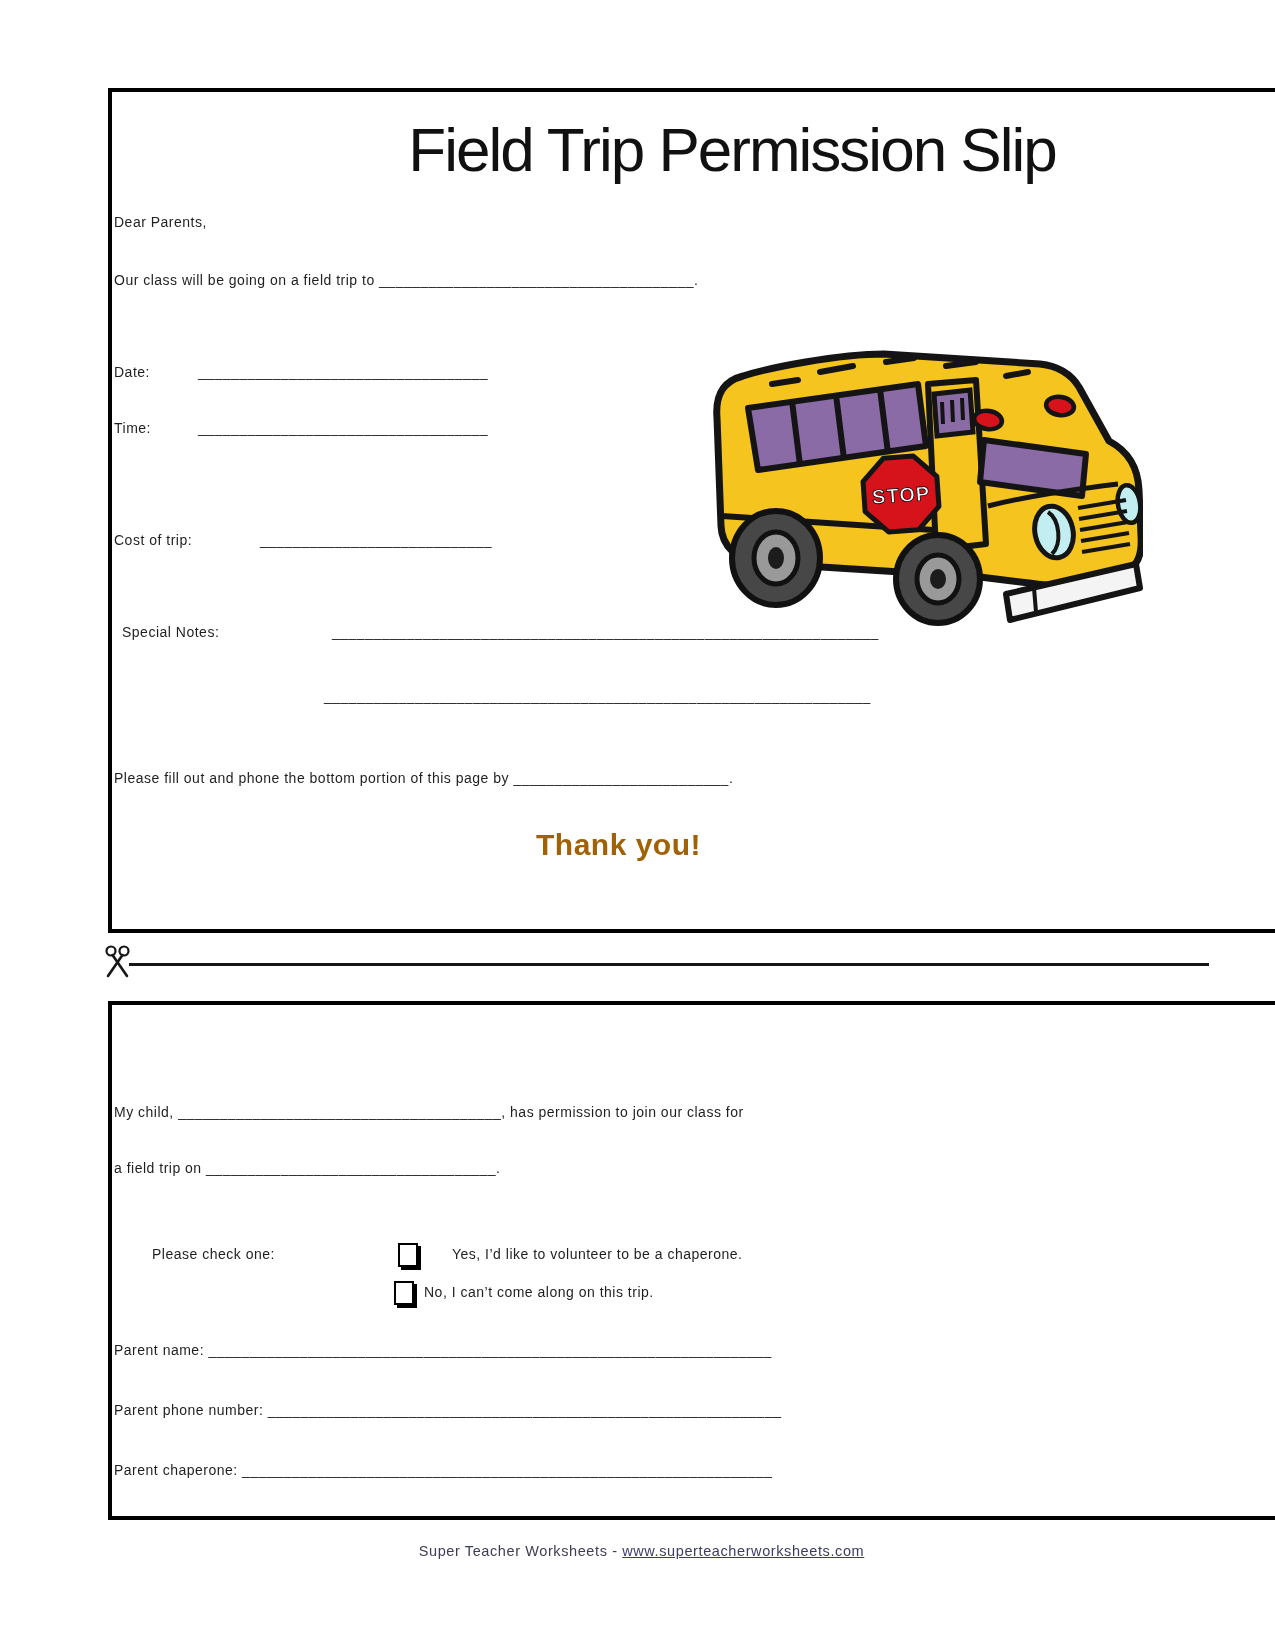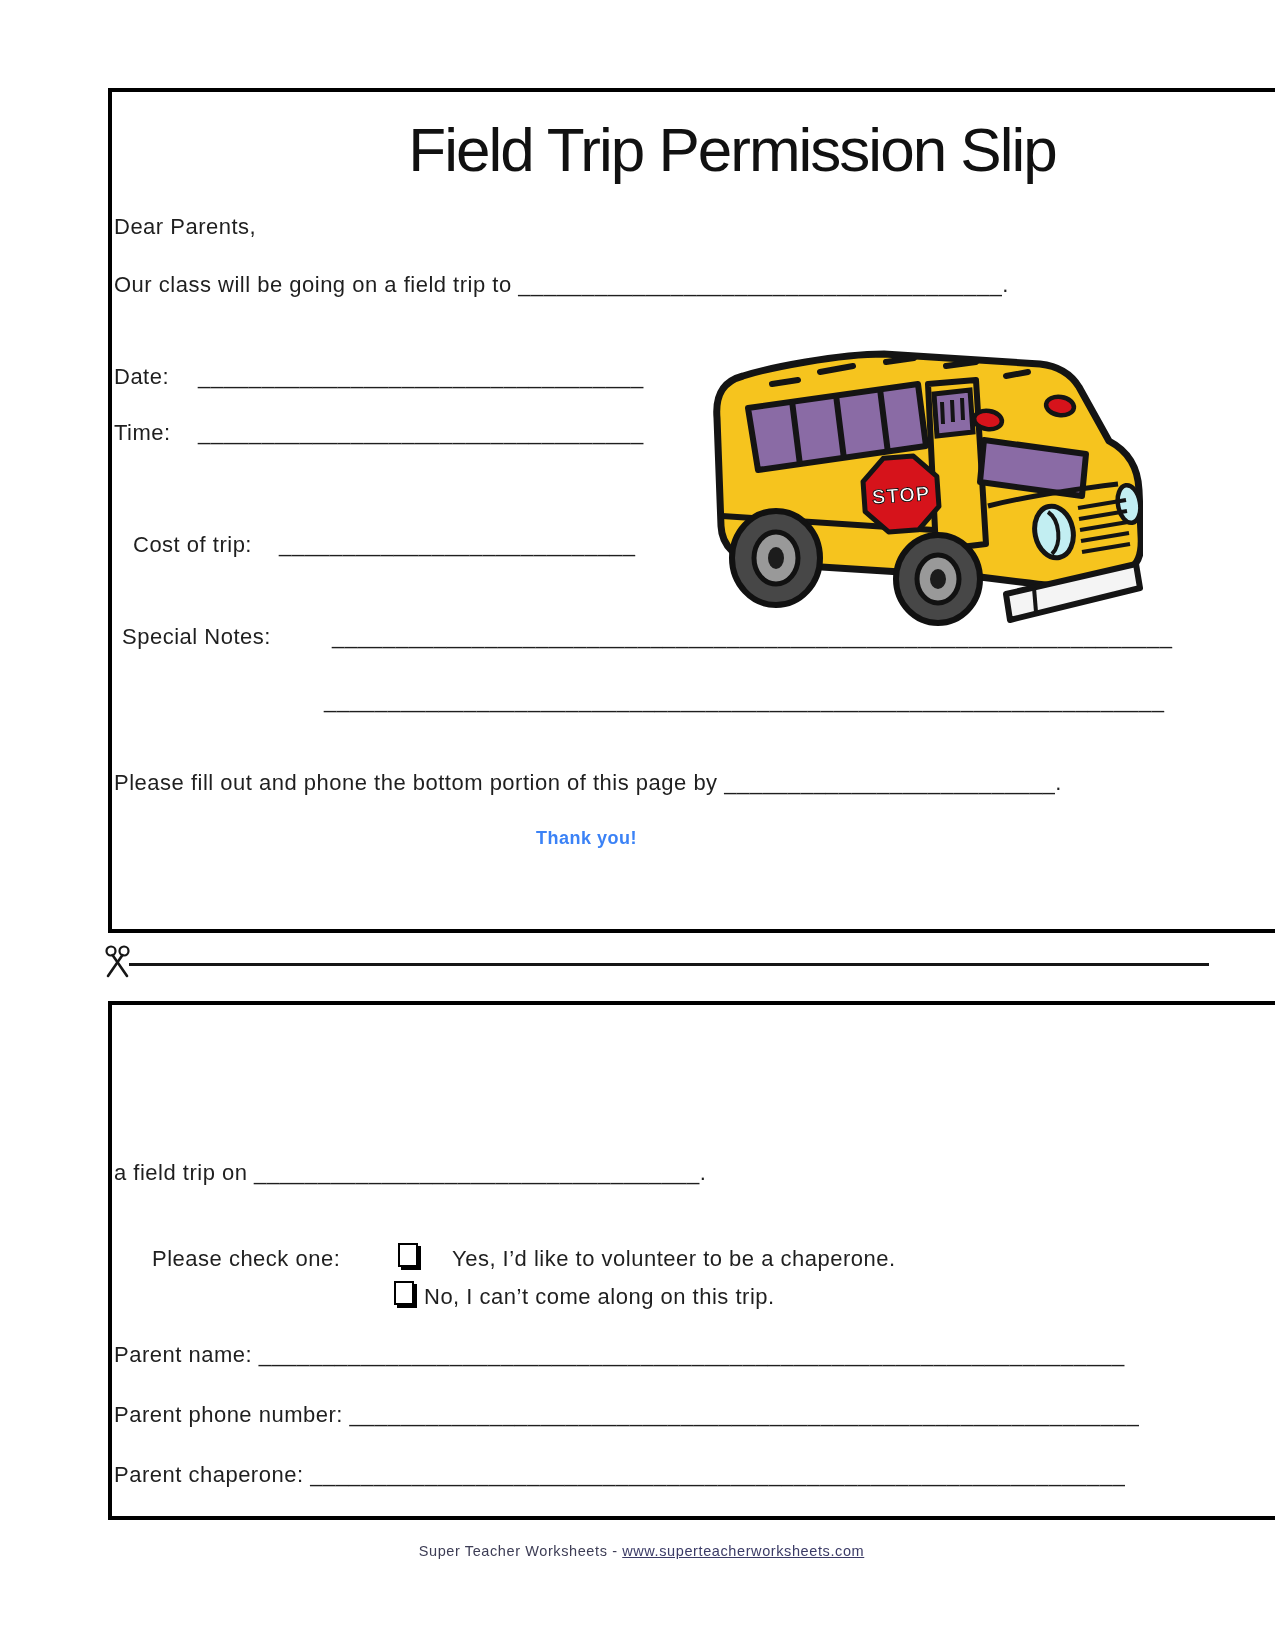--- a/index.html
+++ b/index.html
@@ -2,30 +2,30 @@
 <html><head>
 <meta charset="utf-8">
 <style>
   html,body{margin:0;padding:0;background:#ffffff;}
   .page{position:relative;width:1275px;height:1650px;background:#ffffff;
         font-family:"Liberation Sans",sans-serif;color:#1f1f1f;overflow:hidden;}
   .formbox{position:absolute;left:108px;width:1248px;border:4px solid #000;
            box-sizing:border-box;background:#fff;}
   .box-top{top:88px;height:845px;}
   .box-bottom{top:1001px;height:519px;}
-  .line{position:absolute;font-size:22px;letter-spacing:0.5px;white-space:nowrap;color:#1f1f1f;}
+  .line{position:absolute;font-size:14px;letter-spacing:0.5px;white-space:nowrap;color:#1f1f1f;}
   .blank{color:#1f1f1f;}
   .flabel{display:inline-block;}
   .lw-dt{width:84px;}
   .lw-cost{width:146px;}
   .lw-notes{width:210px;}
   .title{position:absolute;top:22px;left:0;width:100%;text-align:center;
          font-size:62px;letter-spacing:-2px;color:#111;}
-  .thanks{position:absolute;left:424px;top:736px;font-size:18px;font-weight:bold;
-          letter-spacing:0.5px;color:#3b82f6;}
+  .thanks{position:absolute;left:424px;top:736px;font-size:30px;font-weight:bold;
+          letter-spacing:0.5px;color:#a16207;}
   .bus{position:absolute;left:576px;top:244px;width:455px;height:290px;}
   .divider-line{position:absolute;left:129px;top:963px;width:1080px;height:3px;background:#161616;}
   .scissors{position:absolute;left:103px;top:944px;width:30px;height:36px;}
   .cbx{position:absolute;width:16px;height:20px;background:#fff;border:2px solid #000;
        box-shadow:3px 3px 0 0 #000;}
   .footer{position:absolute;top:1543px;left:4px;width:100%;text-align:center;
           font-size:14.5px;letter-spacing:0.6px;color:#3d3d55;}
   .footer a,.footer .link{color:#3b3b66;text-decoration:underline;cursor:pointer;}
 </style>
 </head>
@@ -43,21 +43,21 @@
     </div>
 
     <div class="line" style="left:2px;top:272px;">
       <span class="flabel lw-dt">Date:</span><span class="blank">___________________________________</span>
     </div>
 
     <div class="line" style="left:2px;top:328px;">
       <span class="flabel lw-dt">Time:</span><span class="blank">___________________________________</span>
     </div>
 
-    <div class="line" style="left:2px;top:440px;margin-left:19px;">
+    <div class="line" style="left:2px;top:440px;">
       <span class="flabel lw-cost">Cost of trip:</span><span class="blank">____________________________</span>
     </div>
 
     <div class="line" style="left:10px;top:532px;">
       <span class="flabel lw-notes">Special Notes:</span><span class="blank">__________________________________________________________________</span>
     </div>
     <div class="line" style="left:212px;top:596px;">
       <span class="blank">__________________________________________________________________</span>
     </div>
 
@@ -134,20 +134,23 @@
   <svg class="scissors" viewBox="0 0 30 36">
     <circle cx="8" cy="7" r="4.5" fill="none" stroke="#161616" stroke-width="2.2"></circle>
     <circle cx="21" cy="7" r="4.5" fill="none" stroke="#161616" stroke-width="2.2"></circle>
     <path d="M9.5,11 L24,32" stroke="#161616" stroke-width="2.6" stroke-linecap="round"></path>
     <path d="M19.5,11 L5,32" stroke="#161616" stroke-width="2.6" stroke-linecap="round"></path>
   </svg>
   <div class="divider-line"></div>
 
   <div class="formbox box-bottom">
 
+    <div class="line" style="left:2px;top:99px;">
+      <span>My child, </span><span class="blank">_______________________________________</span><span>, has permission to join our class for</span>
+    </div>
 
     <div class="line" style="left:2px;top:155px;">
       <span>a field trip on </span><span class="blank">___________________________________</span><span>.</span>
     </div>
 
     <div class="line" style="left:40px;top:241px;">Please check one:</div>
 
     <span class="cbx" style="left:286px;top:238px;"></span>
     <div class="line" style="left:340px;top:241px;">Yes, I’d like to volunteer to be a chaperone.</div>
 

